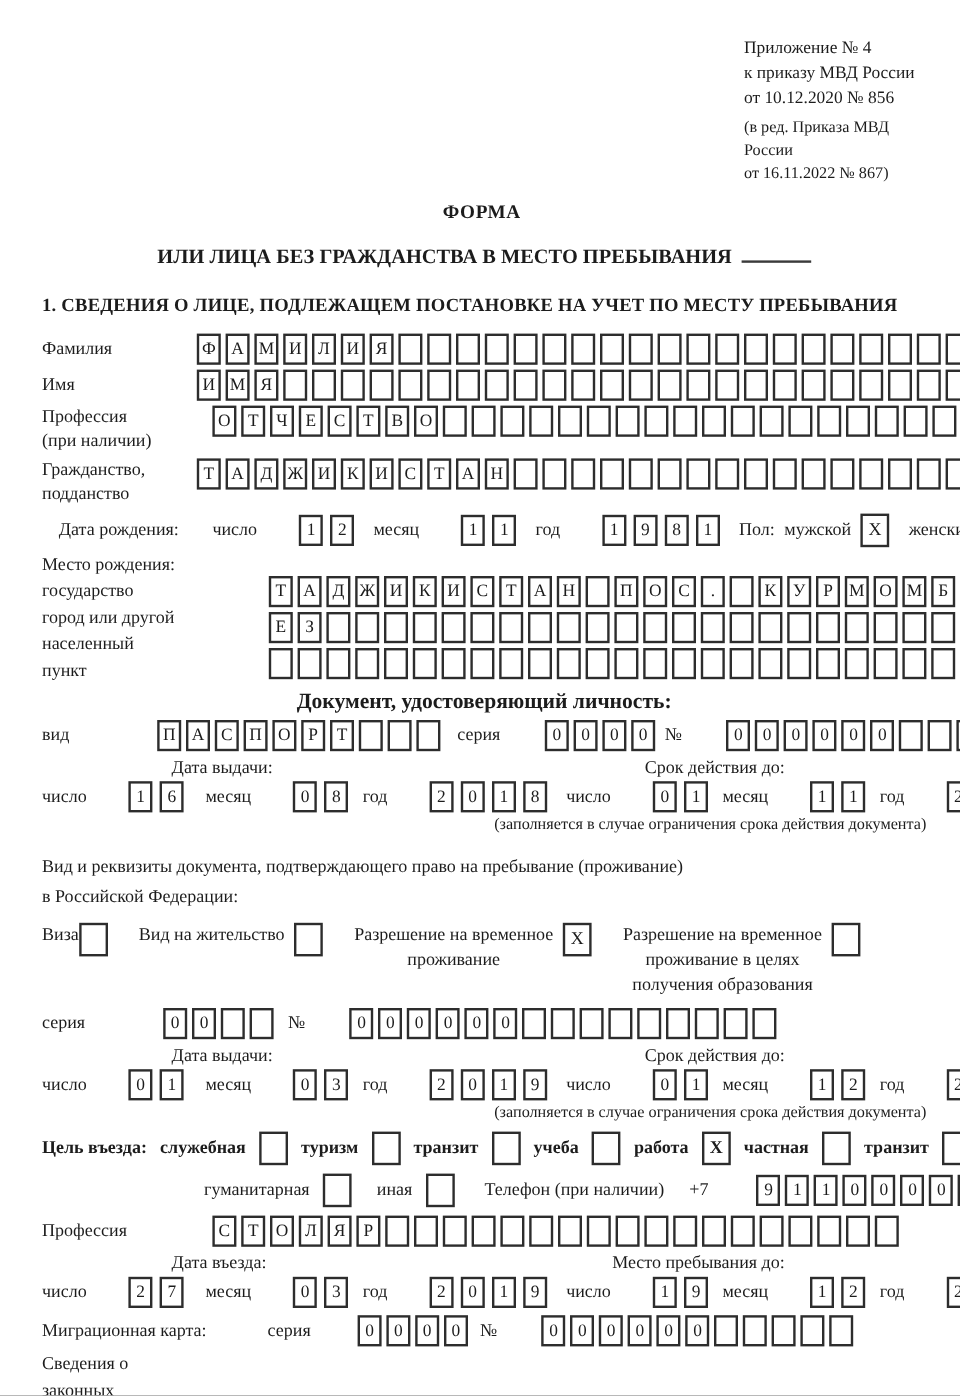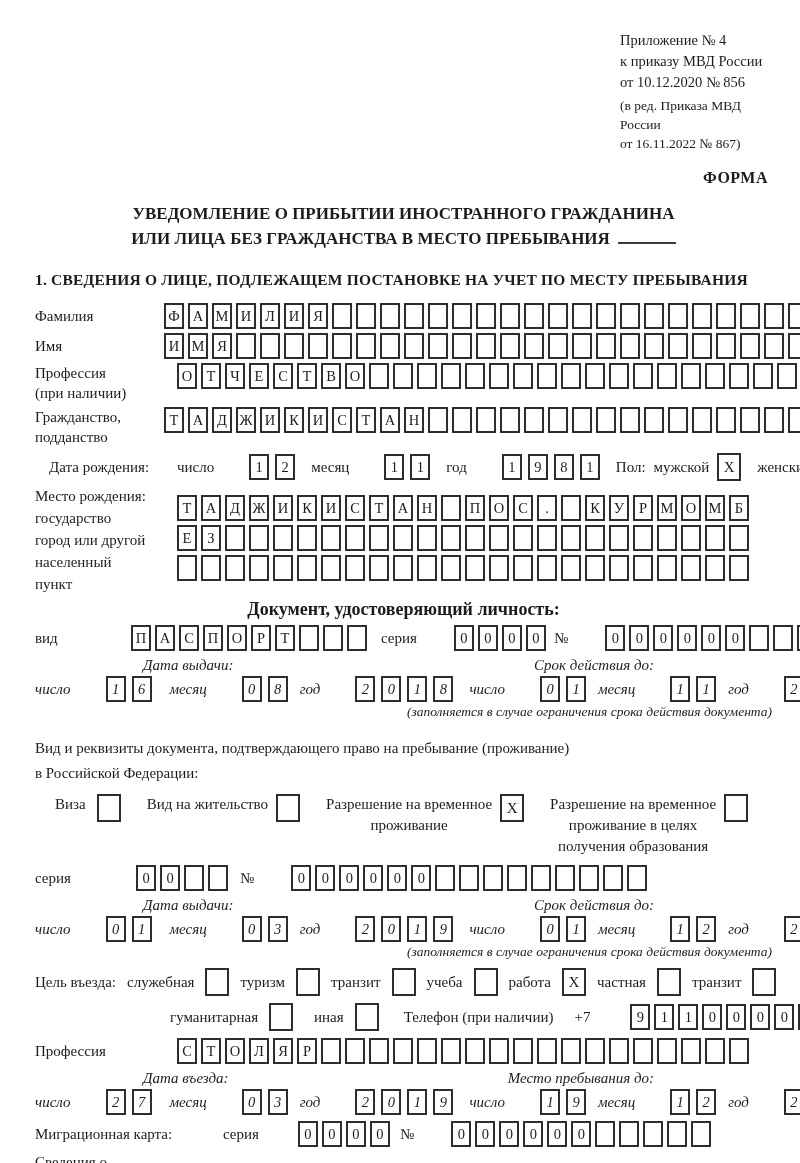--- a/index.html
+++ b/index.html
@@ -6,21 +6,21 @@
   .page{
     width:800px;height:1163px;background:#ffffff;color:#1c1c1c;
     font-family:"Liberation Serif","DejaVu Serif",serif;
     font-size:15px;box-sizing:border-box;padding:30px 28px 10px 35px;
     overflow:hidden;position:relative;
   }
   .prelines{white-space:pre-line;}
   
   .hdr-right{margin-left:585px;font-size:14.5px;line-height:21px;}
   .hdr-amend{margin-left:585px;font-size:13.5px;line-height:19px;margin-top:3px;}
-  .form-word{text-align:right;font-weight:bold;font-size:16px;margin:16px 4px 0 0;letter-spacing:.5px;}
+  .form-word{text-align:center;font-weight:bold;font-size:16px;margin:16px 4px 0 0;letter-spacing:.5px;}
   
   .title{margin-top:14px;text-align:center;font-weight:bold;font-size:17px;line-height:25px;}
   .title-underline{display:inline-block;width:58px;border-bottom:2px solid #3a3a3a;height:14px;margin-left:8px;}
   .sec1{margin-top:20px;margin-bottom:14px;font-weight:bold;font-size:15.5px;letter-spacing:.2px;}
   
   .frow{display:flex;align-items:center;margin-bottom:4px;}
   .frow.top{align-items:flex-start;}
   .lbl{flex-shrink:0;line-height:20px;}
   .lbl100{width:100px;} .lbl113{width:113px;} .lbl125{width:128px;margin-left:14px;}
   .lbl67{width:67px;} .lbl72{width:72px;} .lbl185{width:188px;}
@@ -31,27 +31,27 @@
     font-size:14.5px;line-height:22px;vertical-align:middle;background:#fff;color:#1c1c1c;
   }
   .sp .cell{margin-right:6px;}
   .cbox{
     display:inline-block;box-sizing:border-box;width:24px;height:28px;
     border:2px solid #2d2d2d;text-align:center;font-size:15px;line-height:24px;
     vertical-align:middle;background:#fff;flex-shrink:0;
   }
   .dgrp{display:inline-flex;align-items:center;gap:6px;margin-right:10px;white-space:nowrap;}
   
-  .twocol{display:flex;align-items:center;margin-bottom:4px;}
+  .twocol{display:flex;align-items:flex-end;margin-bottom:4px;gap:47px;}
   .twocol .leftlabels{line-height:22px;flex-shrink:0;}
   .boxcol .cells{display:block;margin-bottom:4px;}
   
   .chdr{text-align:center;font-weight:bold;font-size:18px;margin:4px 0 5px 0;}
   
-  .dates-block{margin-top:6px;margin-bottom:4px;font-style:italic;}
+  .dates-block{margin-top:6px;margin-bottom:4px;}
   .dates-titles{display:flex;font-size:15px;margin-bottom:2px;}
   .dt-left{margin-left:108px;}
   .dt-right{margin-left:auto;margin-right:118px;}
   .dates-row{display:flex;align-items:center;}
   .dates-row .halfR{margin-left:auto;}
   .dates-note{text-align:right;font-size:13.5px;margin-top:2px;}
   
   .intro{line-height:25px;margin-top:16px;}
   
   .opt-row{display:flex;align-items:flex-start;gap:26px;margin-top:8px;margin-bottom:8px;}
@@ -69,21 +69,20 @@
 <div class="page">
 
   <div class="hdr-right prelines">Приложение № 4
 к приказу МВД России
 от 10.12.2020 № 856</div>
   <div class="hdr-amend prelines">(в ред. Приказа МВД России
 от 16.11.2022 № 867)</div>
   <div class="form-word">ФОРМА</div>
 
   <div class="title">
-    <div>УВЕДОМЛЕНИЕ О ПРИБЫТИИ ИНОСТРАННОГО ГРАЖДАНИНА</div>
     <div><span>ИЛИ ЛИЦА БЕЗ ГРАЖДАНСТВА В МЕСТО ПРЕБЫВАНИЯ</span><span class="title-underline"></span></div>
   </div>
 
   <div class="sec1">1. СВЕДЕНИЯ О ЛИЦЕ, ПОДЛЕЖАЩЕМ ПОСТАНОВКЕ НА УЧЕТ ПО МЕСТУ ПРЕБЫВАНИЯ</div>
 
   <div class="frow">
     <span class="lbl lbl100">Фамилия</span>
     <span class="cells"><span class="cell">Ф</span><span class="cell">А</span><span class="cell">М</span><span class="cell">И</span><span class="cell">Л</span><span class="cell">И</span><span class="cell">Я</span><span class="cell"></span><span class="cell"></span><span class="cell"></span><span class="cell"></span><span class="cell"></span><span class="cell"></span><span class="cell"></span><span class="cell"></span><span class="cell"></span><span class="cell"></span><span class="cell"></span><span class="cell"></span><span class="cell"></span><span class="cell"></span><span class="cell"></span><span class="cell"></span><span class="cell"></span><span class="cell"></span><span class="cell"></span><span class="cell"></span></span>
   </div>
 
@@ -172,21 +171,21 @@
           <span class="cells sp"><span class="cell">2</span><span class="cell">0</span><span class="cell">2</span><span class="cell">5</span></span>
       </span>
     </div>
     <div class="dates-note">(заполняется в случае ограничения срока действия документа)</div>
   </div>
 
   <div class="intro prelines">Вид и реквизиты документа, подтверждающего право на пребывание (проживание)
 в Российской Федерации:</div>
 
   <div class="opt-row">
-    <span class="opt" style="gap:11px;margin-left:20px;">
+    <span class="opt" style="gap:0;">
       <span class="opt-label prelines">Виза</span>
       <span class="cbox"></span>
     </span>
     <span class="opt">
       <span class="opt-label prelines">Вид на жительство</span>
       <span class="cbox"></span>
     </span>
     <span class="opt">
       <span class="opt-label prelines">Разрешение на временное
 проживание</span>
@@ -226,21 +225,21 @@
           <span class="cells sp"><span class="cell">0</span><span class="cell">1</span></span>
         <span>месяц</span>
           <span class="cells sp"><span class="cell">1</span><span class="cell">2</span></span>
         <span>год</span>
           <span class="cells sp"><span class="cell">2</span><span class="cell">0</span><span class="cell">2</span><span class="cell">5</span></span>
       </span>
     </div>
     <div class="dates-note">(заполняется в случае ограничения срока действия документа)</div>
   </div>
 
-  <div class="purpose-row" style="margin-top:8px;">
+  <div class="purpose-row" style="margin-top:8px;font-weight:bold;">
     <span class="pw">Цель въезда:</span>
     <span class="pw">служебная</span>
     <span class="cbox"></span>
     <span class="pw">туризм</span>
     <span class="cbox"></span>
     <span class="pw">транзит</span>
     <span class="cbox"></span>
     <span class="pw">учеба</span>
     <span class="cbox"></span>
     <span class="pw">работа</span>

